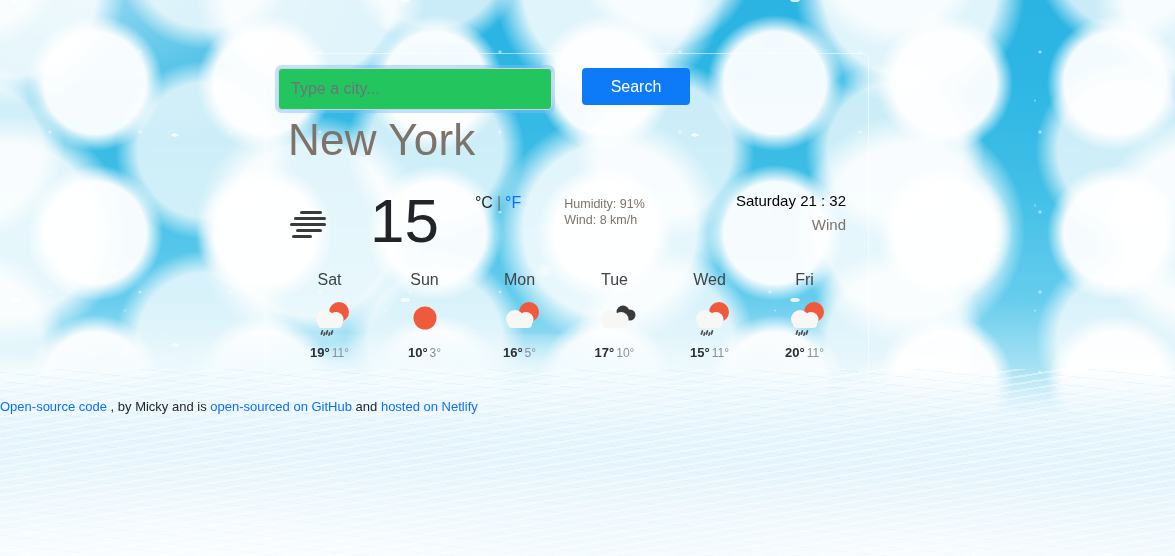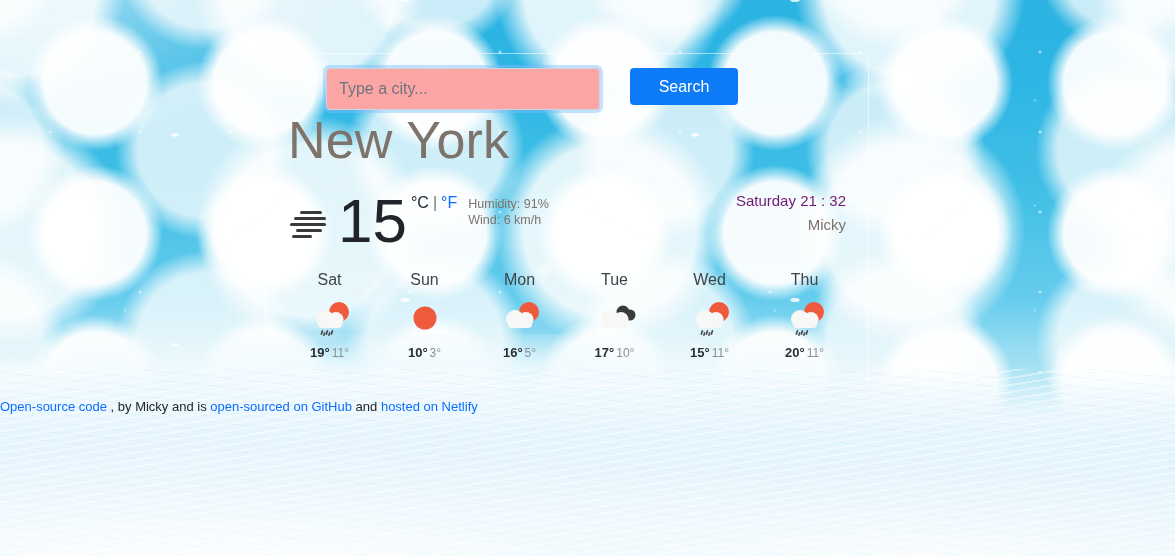--- a/index.html
+++ b/index.html
@@ -94,67 +94,67 @@
     border:1px solid rgba(255,255,255,.55);
     border-radius:6px;
     padding:14px 12px 0 12px;
   }
 
   
   .search-row { display:flex; align-items:flex-start; gap:0; }
   .city-input {
     width:274px; height:37px;
     border:1px solid #ced4da; border-radius:4px;
-    background:#fca5a5; color:#495057;
+    background:#22c55e; color:#495057;
     font-size:16px; font-family:"Liberation Sans", sans-serif;
     padding:20px 12px; outline:none;
     box-shadow:0 0 0 3px rgba(128,189,255,.45);
-    margin-left:48px;
   }
   .city-input::placeholder { color:#6c757d; }
   .btn {
     border:none; border-radius:4px; cursor:pointer;
     font-family:"Liberation Sans", sans-serif; font-size:16px; color:#fff;
     background:#0d7bf7;
     height:37px;
   }
   .btn-search { width:108px; margin-left:30px; }
   .btn-current {
     margin-left:31px; width:122px;
     display:inline-flex; align-items:center; justify-content:center; gap:3px;
     font-size:15px;
   }
   .pin { width:11px; height:15px; display:block; }
 
   
   .city-name {
     margin:4px 0 0 10px;
-    font-size:52px; line-height:52px;
+    font-size:44px; line-height:52px;
     color:#7d736b; font-weight:400;
     letter-spacing:.2px;
   }
 
   
   .current {
     display:flex; align-items:flex-start;
     margin:16px 0 0 0; padding:0 6px 0 4px;
     position:relative;
+    gap:32px;
   }
   .mist-icon { width:44px; height:34px; margin:26px 0 0 6px; flex:none; }
   .temp-big {
     font-size:62px; line-height:62px; color:#212529;
     margin:8px 0 0 6px; font-weight:400;
   }
   .units { margin:12px 0 0 4px; font-size:16px; color:#212529; white-space:nowrap; }
   .units .sep { color:#6c757d; margin:0 4px; }
   .unit-f { color:#0d6efd; cursor:pointer; }
   .meta { margin:14px 0 0 11px; font-size:12.5px; line-height:16px; color:#7d736b; }
   .right-col { margin-left:auto; text-align:right; padding-right:4px; }
   .right-col .wtitle { font-size:21px; line-height:26px; color:#212529; }
-  .right-col .wtime  { font-size:15px; line-height:26px; color:#701a75; margin-top:6px; }
+  .right-col .wtime  { font-size:15px; line-height:26px; color:#000000; margin-top:6px; }
   .right-col .wdesc  { font-size:15px; line-height:22px; color:#7d736b; }
 
   
   .forecast { display:flex; margin:18px 4px 0 4px; }
   .day { flex:1; text-align:center; }
   .day-name { font-size:16px; color:#3f4448; line-height:20px; }
   .day-icon { height:40px; display:flex; align-items:center; justify-content:center; margin:9px 0 6px; }
   .day-icon svg { display:block; }
   .day-temps { font-size:13px; color:#2b2f33; font-weight:bold; }
   .day-temps .lo { color:#8a8f93; font-weight:normal; font-size:12px; margin-left:2px; }
@@ -205,26 +205,26 @@
     </span>
 
     <div class="temp-big">15</div>
 
     <div class="units">
       <span>°C</span><span class="sep">|</span><span class="unit-f">°F</span>
     </div>
 
     <div class="meta">
       <div>Humidity: 91%</div>
-      <div>Wind: 6 km/h</div>
+      <div>Wind: 8 km/h</div>
     </div>
 
     <div class="right-col">
       <div class="wtime">Saturday 21 : 32</div>
-      <div class="wdesc">Micky</div>
+      <div class="wdesc">Wind</div>
     </div>
   </div>
 
   <div class="forecast" id="forecast">
       <div class="day">
         <div class="day-name">Sat</div>
         <div class="day-icon">
           <svg width="42" height="40" viewBox="0 0 42 40">
             <circle cx="30" cy="13" r="10" fill="#ef5a3c"></circle>
             <g fill="#f7f7f5">
@@ -299,21 +299,21 @@
       <rect x="17" y="31" width="1.8" height="5" rx=".9" transform="rotate(18 17.9 33.5)"></rect>
       <rect x="22" y="31" width="1.8" height="5" rx=".9" transform="rotate(18 22.9 33.5)"></rect>
       <rect x="14.5" y="33" width="1.6" height="4" rx=".8" transform="rotate(18 15.3 35)"></rect>
       <rect x="19.5" y="33" width="1.6" height="4" rx=".8" transform="rotate(18 20.3 35)"></rect>
             </g>
           </svg>
         </div>
         <div class="day-temps"><span>15°</span><span class="lo">11°</span></div>
       </div>
       <div class="day">
-        <div class="day-name">Thu</div>
+        <div class="day-name">Fri</div>
         <div class="day-icon">
           <svg width="42" height="40" viewBox="0 0 42 40">
             <circle cx="30" cy="13" r="10" fill="#ef5a3c"></circle>
             <g fill="#f7f7f5">
       <circle cx="16" cy="20" r="9"></circle>
               <circle cx="27" cy="20.5" r="7.5"></circle>
       <rect x="9" y="21" width="24" height="8" rx="4"></rect>
             </g>
             <g fill="#3a3a3a" opacity=".85">
       <rect x="12" y="31" width="1.8" height="5" rx=".9" transform="rotate(18 12.9 33.5)"></rect>

